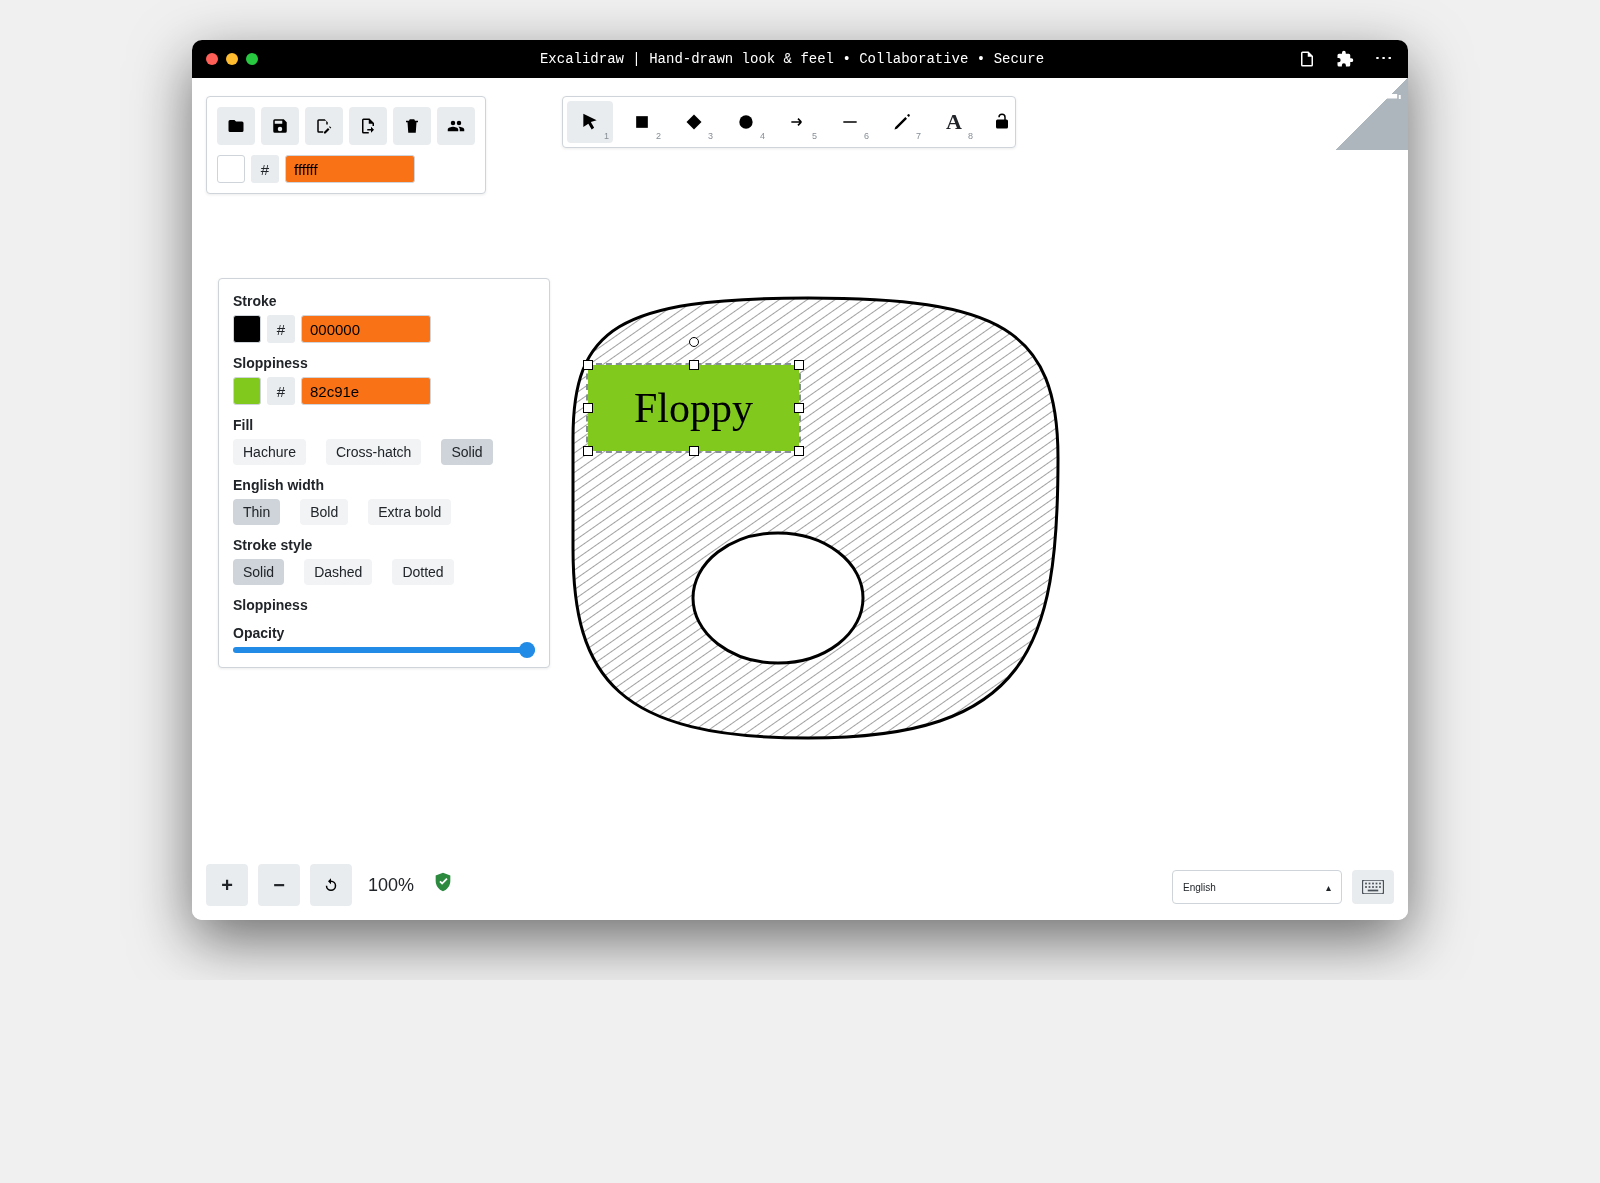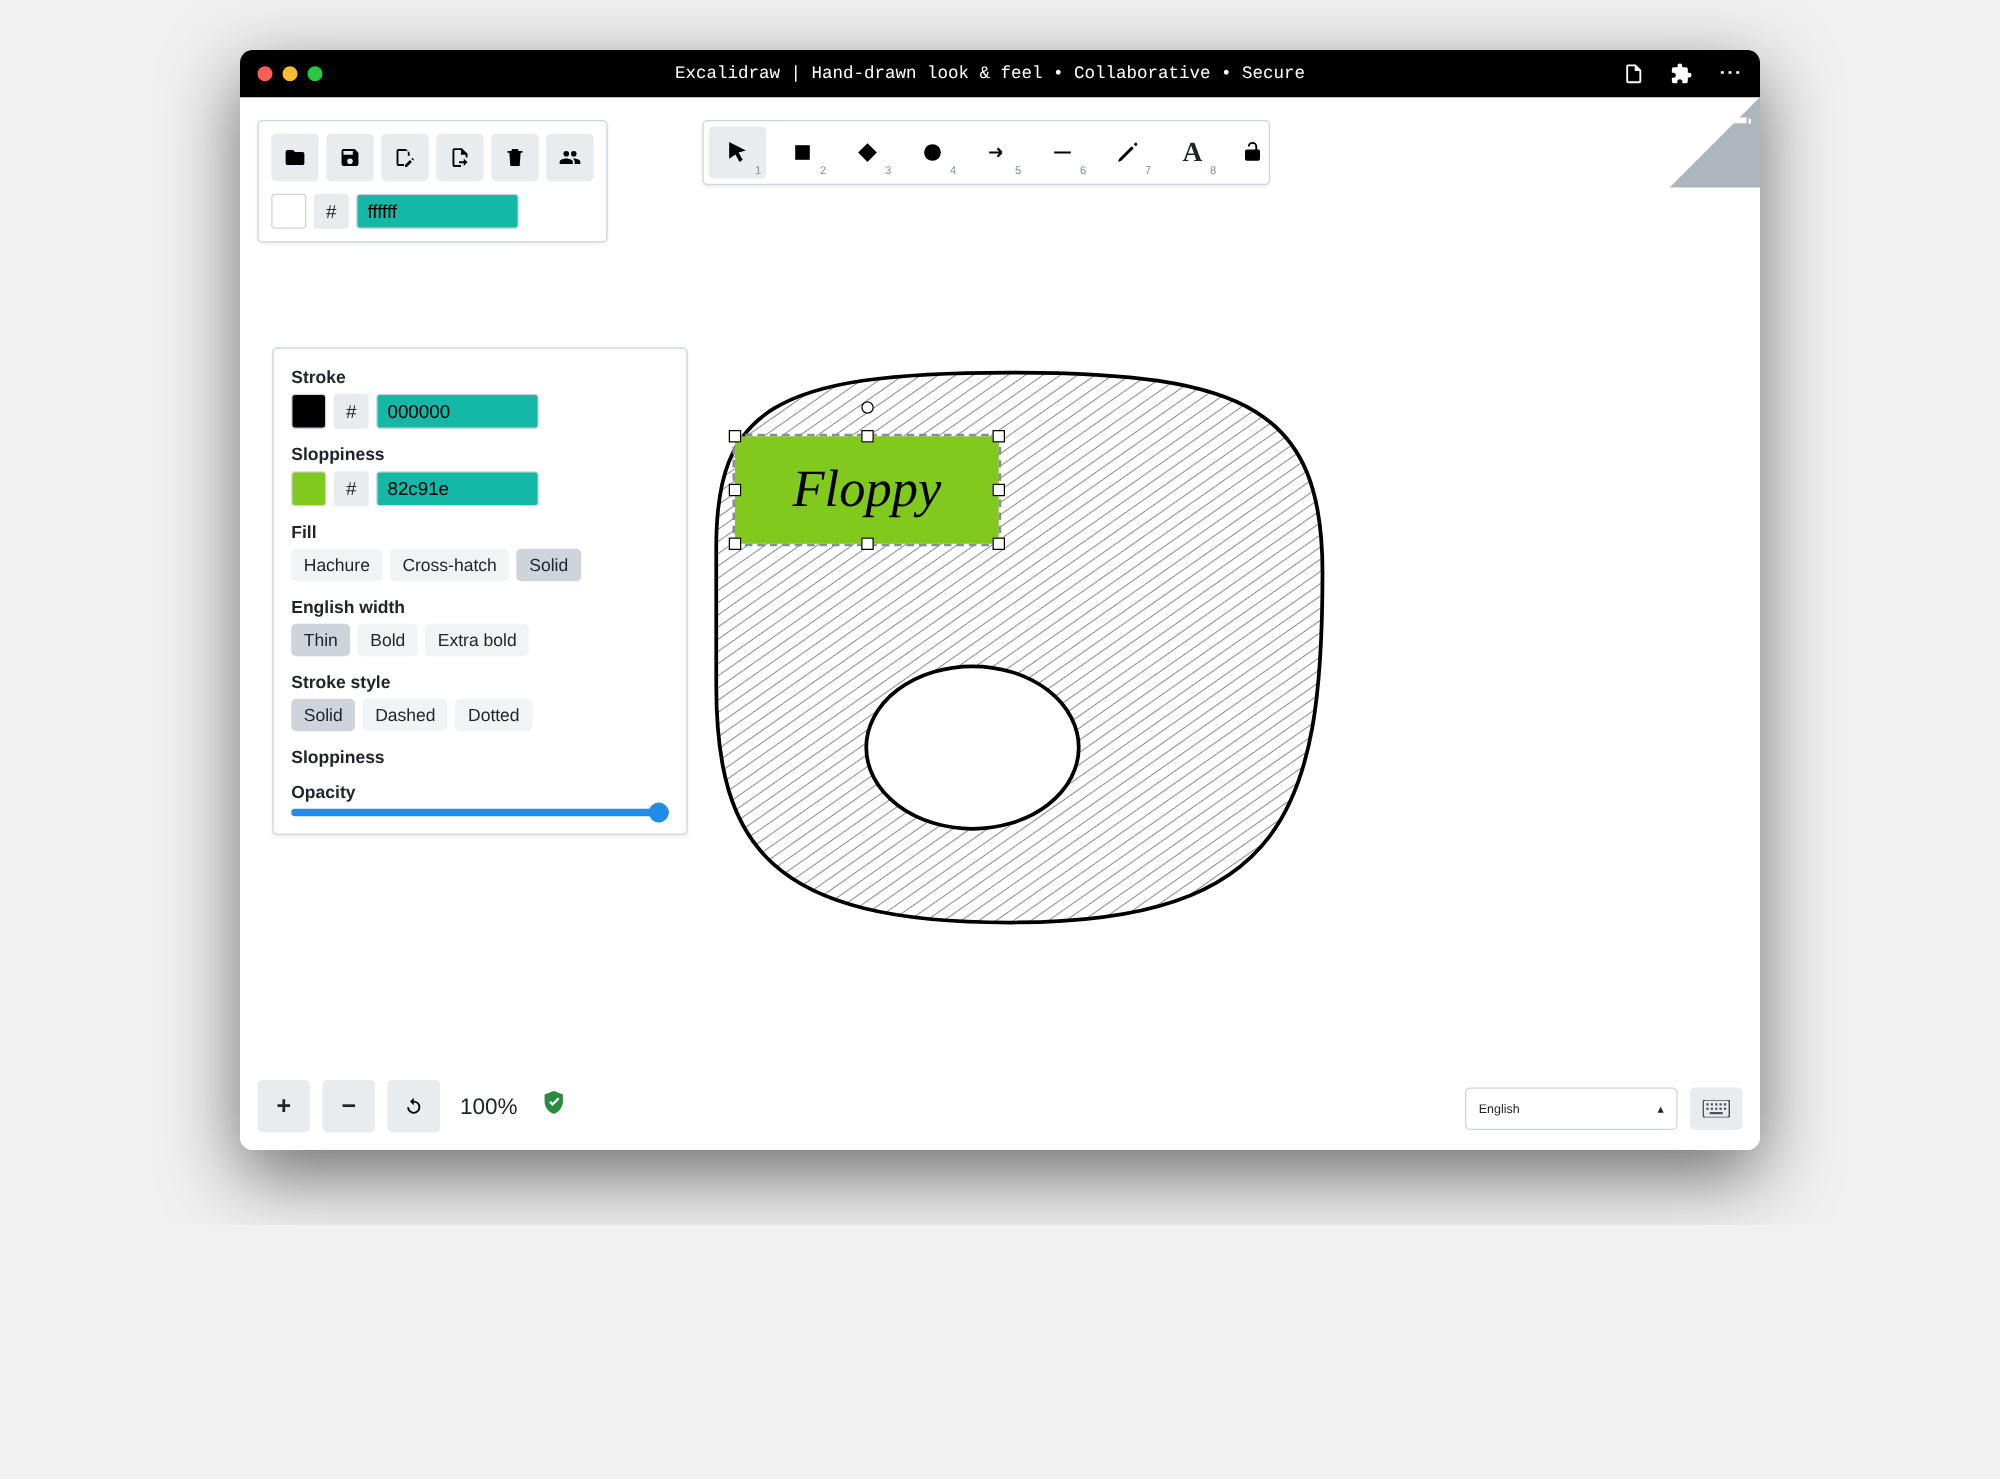--- a/index.html
+++ b/index.html
@@ -95,21 +95,21 @@
   .canvas-bg-row { display:flex; gap:6px; align-items:center; }
   .swatch {
     width:28px; height:28px; border:1px solid var(--border-color); border-radius:3px;
   }
   .hash {
     width:28px; height:28px; background:var(--btn-bg); border-radius:3px;
     display:flex; align-items:center; justify-content:center; font-size:15px;
   }
   .hex-input {
     height:28px; border:1px solid var(--border-color); border-radius:3px;
-    padding:0 8px; font-size:15px; width:130px; background:#14b8a6;
+    padding:0 8px; font-size:15px; width:130px; background:#f97316;
   }
 
   
   .shape-toolbar {
     position:absolute; top:18px; left:370px;
     display:flex; align-items:center; gap:6px;
     background:#fff; padding:4px; border:1px solid var(--border-color);
     border-radius:4px; box-shadow:0 1px 3px rgba(0,0,0,0.08);
   }
   .tool-btn {
@@ -127,21 +127,21 @@
   
   .props-panel {
     position:absolute; top:200px; left:26px; width:332px;
     padding:14px 14px 14px 14px;
     display:flex; flex-direction:column; gap:12px;
     max-height:480px; overflow:hidden;
   }
   .prop-group { display:flex; flex-direction:column; gap:6px; }
   .prop-label { font-weight:600; font-size:14px; }
   .color-row { display:flex; gap:6px; align-items:center; }
-  .pill-row { display:flex; gap:6px; flex-wrap:wrap; }
+  .pill-row { display:flex; gap:20px; flex-wrap:wrap; }
   .pill {
     padding:5px 10px; border-radius:4px; background:#f1f3f5;
     font-size:14px; cursor:pointer;
   }
   .pill.active { background:var(--btn-bg-active); }
   .slider-track {
     position:relative; height:6px; background:var(--blue); border-radius:3px; width:100%;
   }
   .slider-thumb {
     position:absolute; right:0; top:50%; transform:translate(0,-50%);
@@ -168,23 +168,23 @@
     align-items:center; justify-content:center; cursor:pointer;
   }
   .kb-btn svg { width:22px; height:14px; }
 
   
   .canvas { position:absolute; inset:0; pointer-events:none; }
   .floppy-shape {
     position:absolute; top:210px; left:366px; width:510px; height:460px;
   }
   .floppy-text {
-    position:absolute; top:269px; left:394px; width:215px; height:90px;
+    position:absolute; top:285px; left:394px; width:215px; height:90px;
     font-family: "Comic Sans MS", "Brush Script MT", cursive;
-    font-size:42px; font-weight:500; font-style:italic;
+    font-size:42px; font-weight:500; 
     display:flex; align-items:center; justify-content:center;
     border:2px dashed #868e96;
     box-shadow:inset 0 0 0 9999px rgba(130,201,30,1);
     color:#000;
   }
   .sel-handle {
     position:absolute; width:10px; height:10px; background:#fff;
     border:1px solid #000; transform:translate(-50%,-50%);
   }
   .rot-handle {

